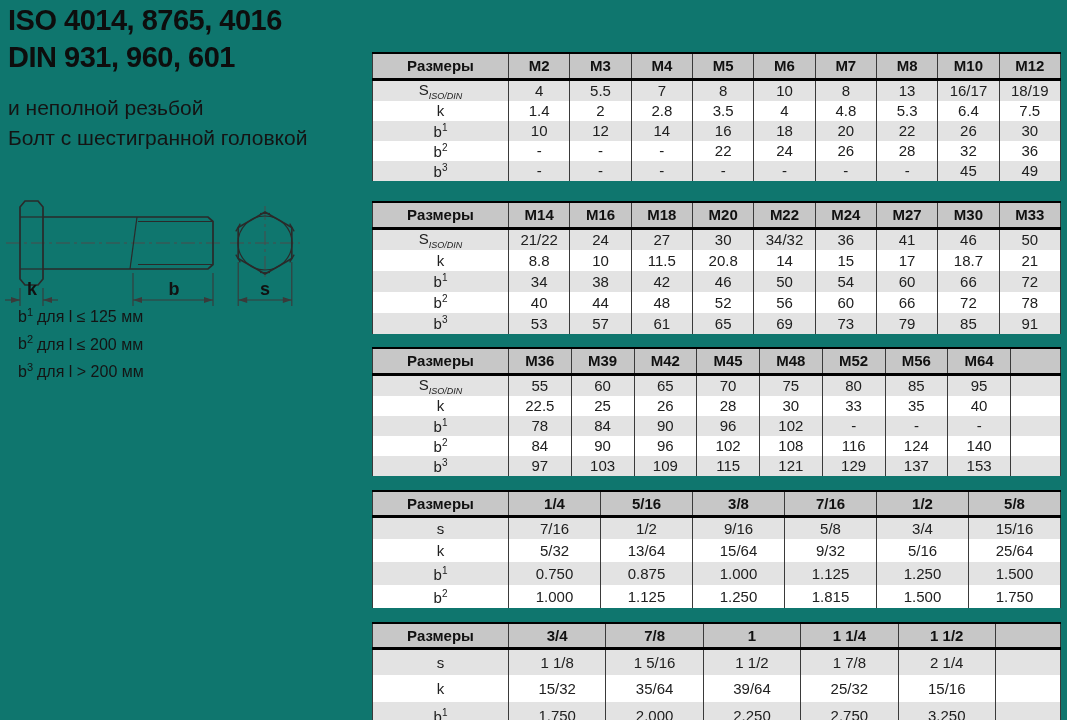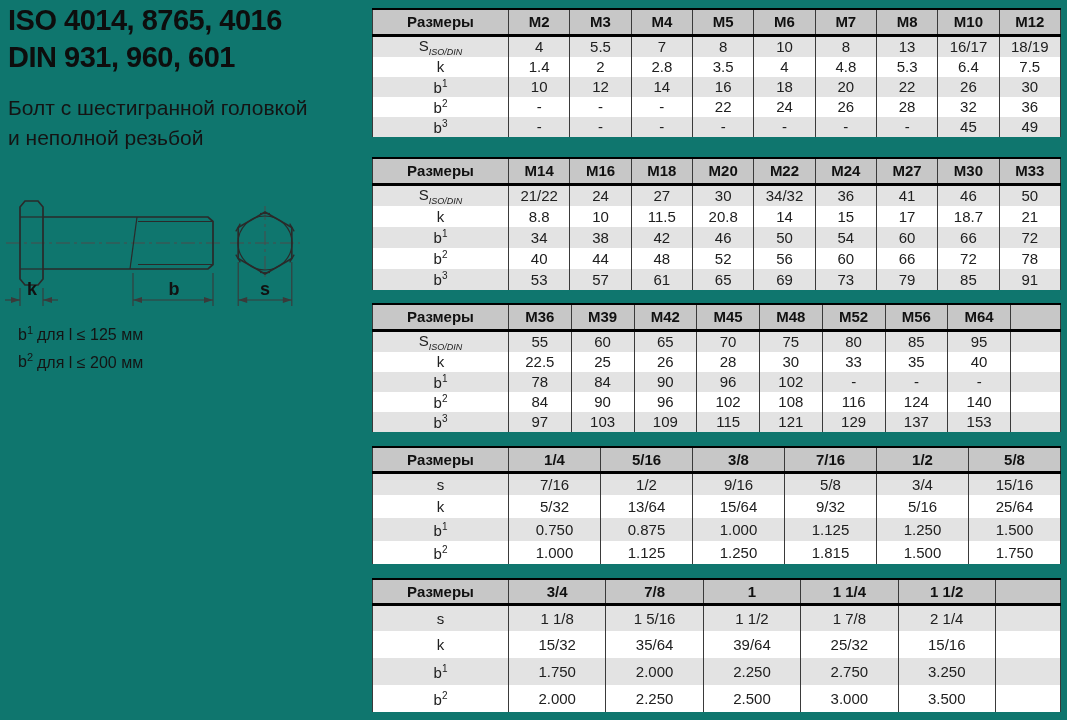--- a/index.html
+++ b/index.html
@@ -5,28 +5,28 @@
   * { margin:0; padding:0; box-sizing:border-box; }
   html,body { background:#ffffff; }
   .screen {
     position:relative; width:1067px; height:720px; background:#0f766e;
     font-family:"Liberation Sans", sans-serif; color:#1a1a1a; overflow:hidden;
   }
   
   .title-block { position:absolute; left:8px; top:2px; font-size:29px; font-weight:bold; line-height:37px; color:#0d0d0d; letter-spacing:-0.5px; }
   .subtitle-block { position:absolute; left:8px; top:93px; font-size:21px; line-height:30px; color:#141414; }
   .drawing-box { position:absolute; left:2px; top:186px; }
-  .footnotes { position:absolute; left:18px; top:319px; font-size:16px; line-height:23px; color:#141414; }
+  .footnotes { position:absolute; left:18px; top:301px; font-size:16px; line-height:23px; color:#141414; }
   .footnote sup { font-size:11px; }
   .footnote .fn-text { margin-left:4px; }
   
   .dim-table {
     position:absolute; left:372px; width:688px;
     border-collapse:collapse; table-layout:fixed;
-    font-size:15px; text-align:center; color:#202020;
+    font-size:15px; text-align:center; color:#202020;margin-top:44px;
   }
   .dim-table th {
     background:#c7c7c7; font-weight:bold; color:#111;
     border-top:2px solid #000; border-bottom:3px solid #000;
     font-size:15px;
   }
   .dim-table th, .dim-table td { border-left:1px solid #3a3a3a; overflow:hidden; white-space:nowrap; }
   .dim-table th:last-child, .dim-table td:last-child { border-right:1px solid #3a3a3a; }
   .dim-table tbody tr:nth-child(odd) td { background:#e3e3e3; }
   .dim-table tbody tr:nth-child(even) td { background:#ffffff; }
@@ -49,22 +49,22 @@
 <body>
 
 <div class="screen">
 
   <div class="title-block">
     <div>ISO 4014, 8765, 4016</div>
     <div>DIN 931, 960, 601</div>
   </div>
 
   <div class="subtitle-block">
+    <div>и неполной резьбой</div>
     <div>Болт с шестигранной головкой</div>
-    <div>и неполной резьбой</div>
   </div>
 
   <svg class="drawing-box" width="312" height="128" viewBox="0 0 312 128">
 
     <g>
 
       <line class="cl" x1="4" y1="57" x2="222" y2="57"></line>
 
       <path class="obj" d="M18,21 L23,15 L36,15 L41,21 L41,93 L36,99 L23,99 L18,93 Z"></path>
 
@@ -112,20 +112,21 @@
       <line class="dim" x1="236.2" y1="114" x2="289.8" y2="114"></line>
       <polygon class="arr" points="236.2,114 245.2,111 245.2,117"></polygon>
       <polygon class="arr" points="289.8,114 280.8,111 280.8,117"></polygon>
       <text class="dim-label" x="263" y="109">s</text>
     </g>
   </svg>
 
   <div class="footnotes">
     <div class="footnote"><span>b</span><sup>1</sup><span class="fn-text">для l ≤ 125 мм</span></div>
     <div class="footnote"><span>b</span><sup>2</sup><span class="fn-text">для l ≤ 200 мм</span></div>
+    <div class="footnote"><span>b</span><sup>3</sup><span class="fn-text">для l &gt; 200 мм</span></div>
   </div>
 
   <table class="dim-table t1" style="top:8px">
       <colgroup>
         <col style="width: 136px;">
         <col style="width: 61.3333px;">
         <col style="width: 61.3333px;">
         <col style="width: 61.3333px;">
         <col style="width: 61.3333px;">
         <col style="width: 61.3333px;">

